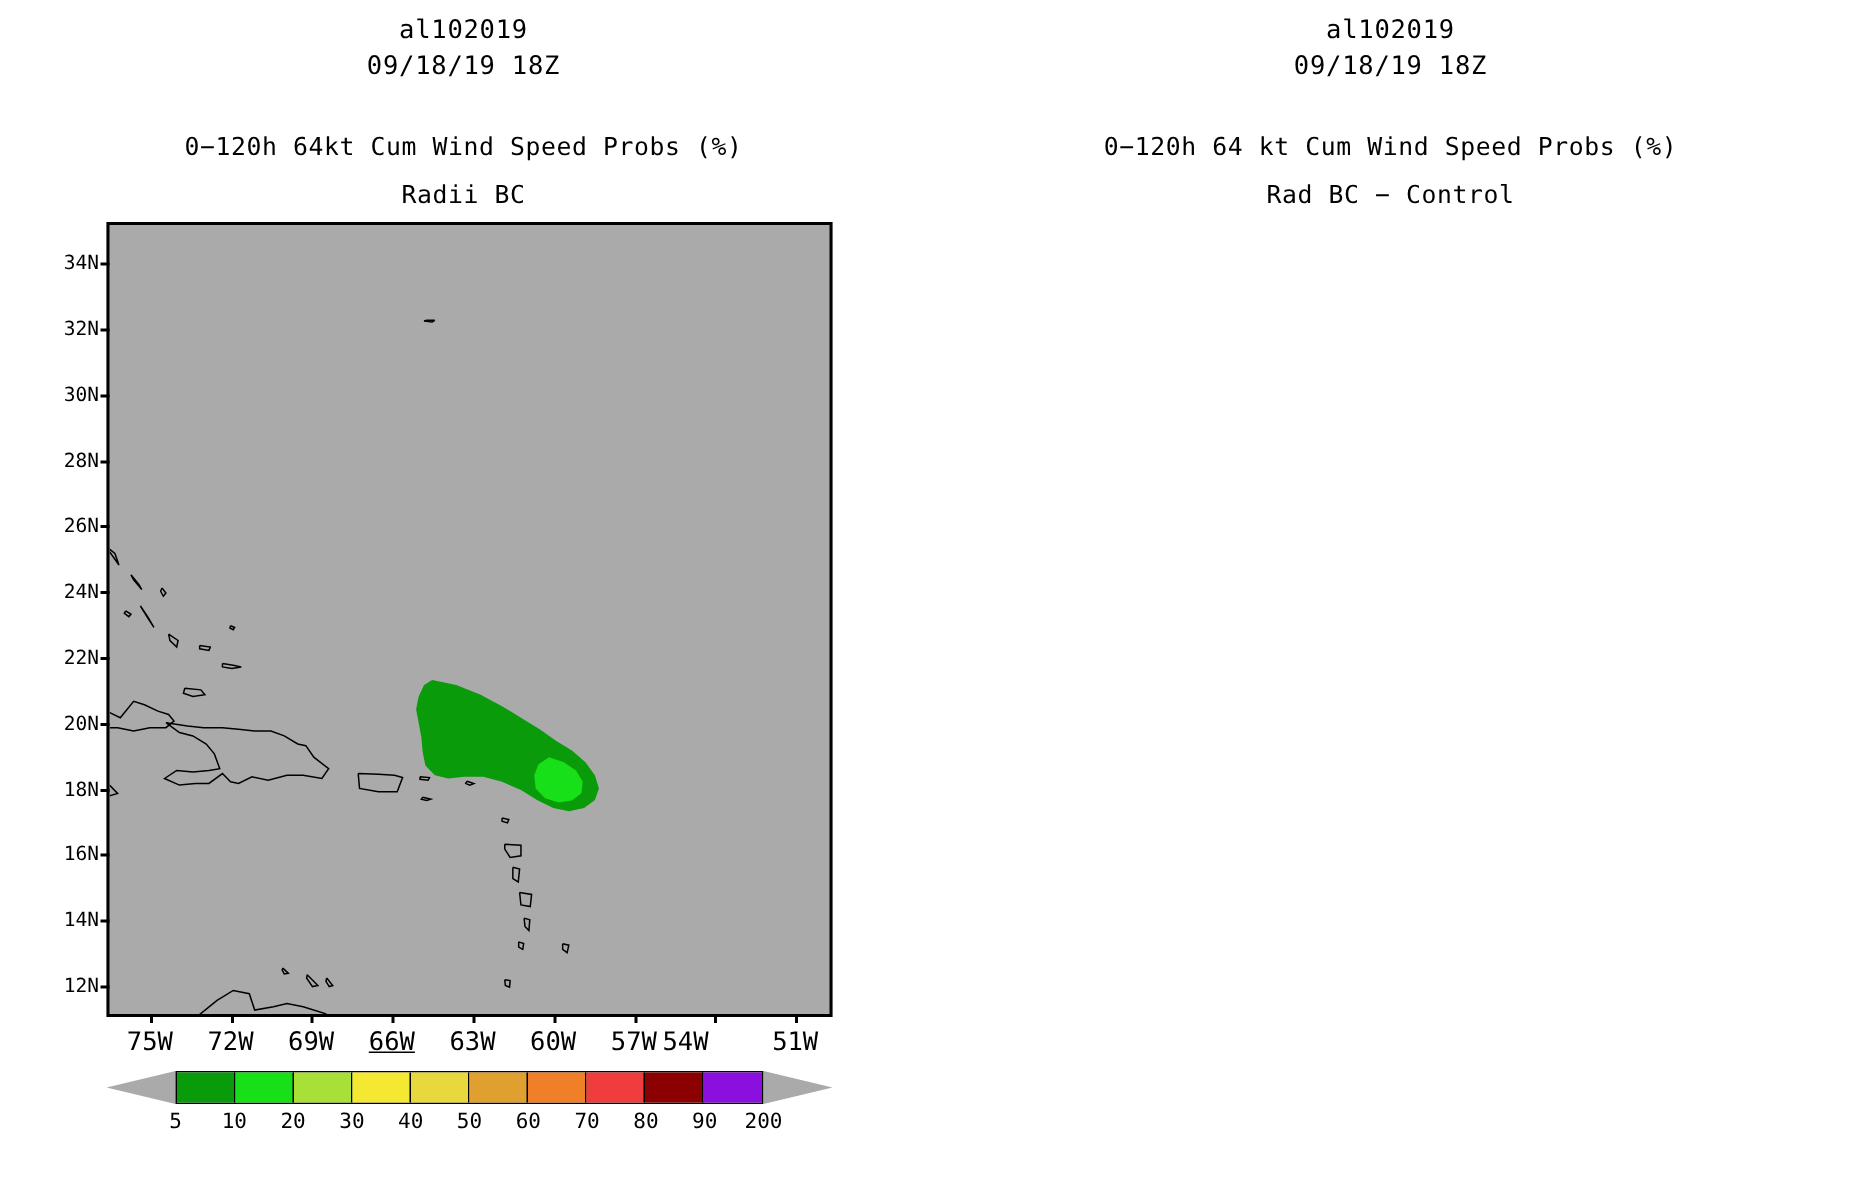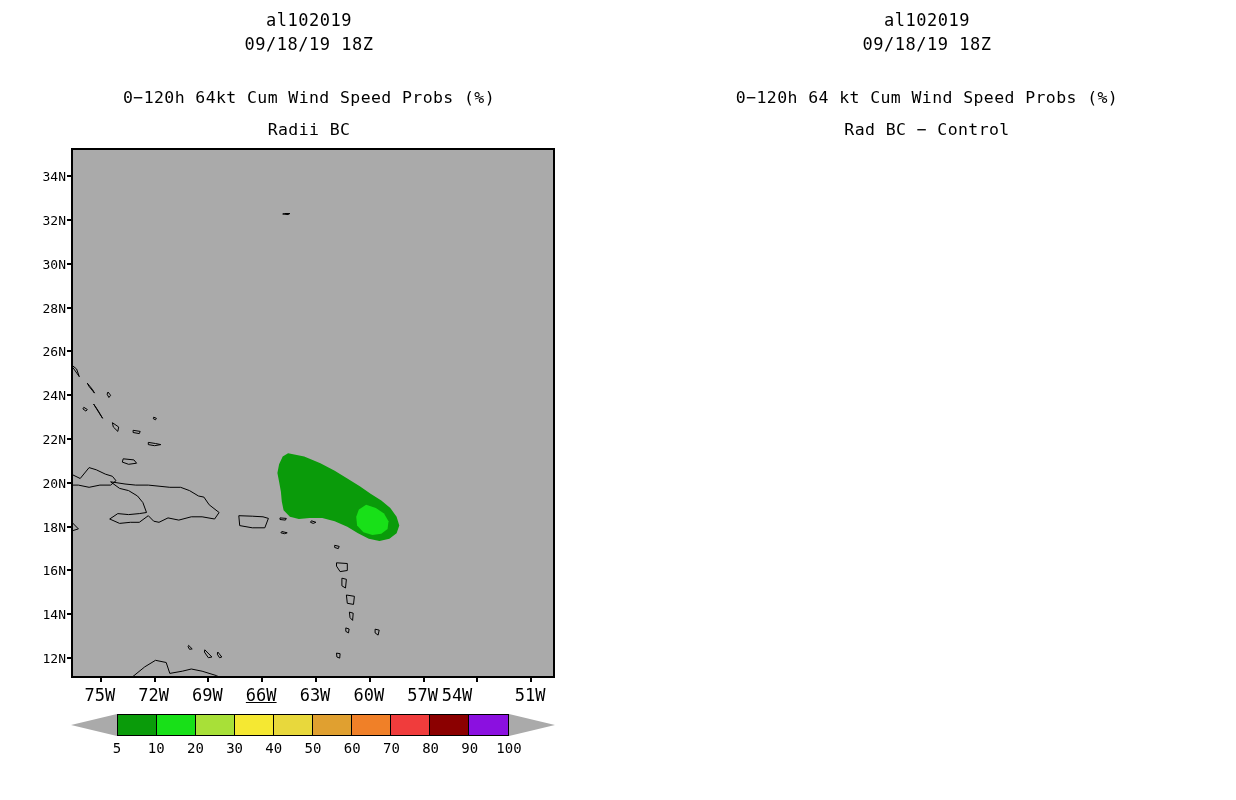--- a/index.html
+++ b/index.html
@@ -156,21 +156,21 @@
         <div class="cb-tick" style="left: 46px;">5</div>
         <div class="cb-tick" style="left: 85.2px;">10</div>
         <div class="cb-tick" style="left: 124.4px;">20</div>
         <div class="cb-tick" style="left: 163.6px;">30</div>
         <div class="cb-tick" style="left: 202.8px;">40</div>
         <div class="cb-tick" style="left: 242px;">50</div>
         <div class="cb-tick" style="left: 281.2px;">60</div>
         <div class="cb-tick" style="left: 320.4px;">70</div>
         <div class="cb-tick" style="left: 359.6px;">80</div>
         <div class="cb-tick" style="left: 398.8px;">90</div>
-        <div class="cb-tick" style="left: 438px;">100</div>
+        <div class="cb-tick" style="left: 438px;">200</div>
       </div>
   </div>
 
   <div class="panel panel-right">
     <div class="titles">
       <div class="t-storm">al102019</div>
       <div class="t-date">09/18/19 18Z</div>
       <div class="t-main">0−120h 64 kt Cum Wind Speed Probs (%)</div>
       <div class="t-sub">Rad BC − Control</div>
     </div>

